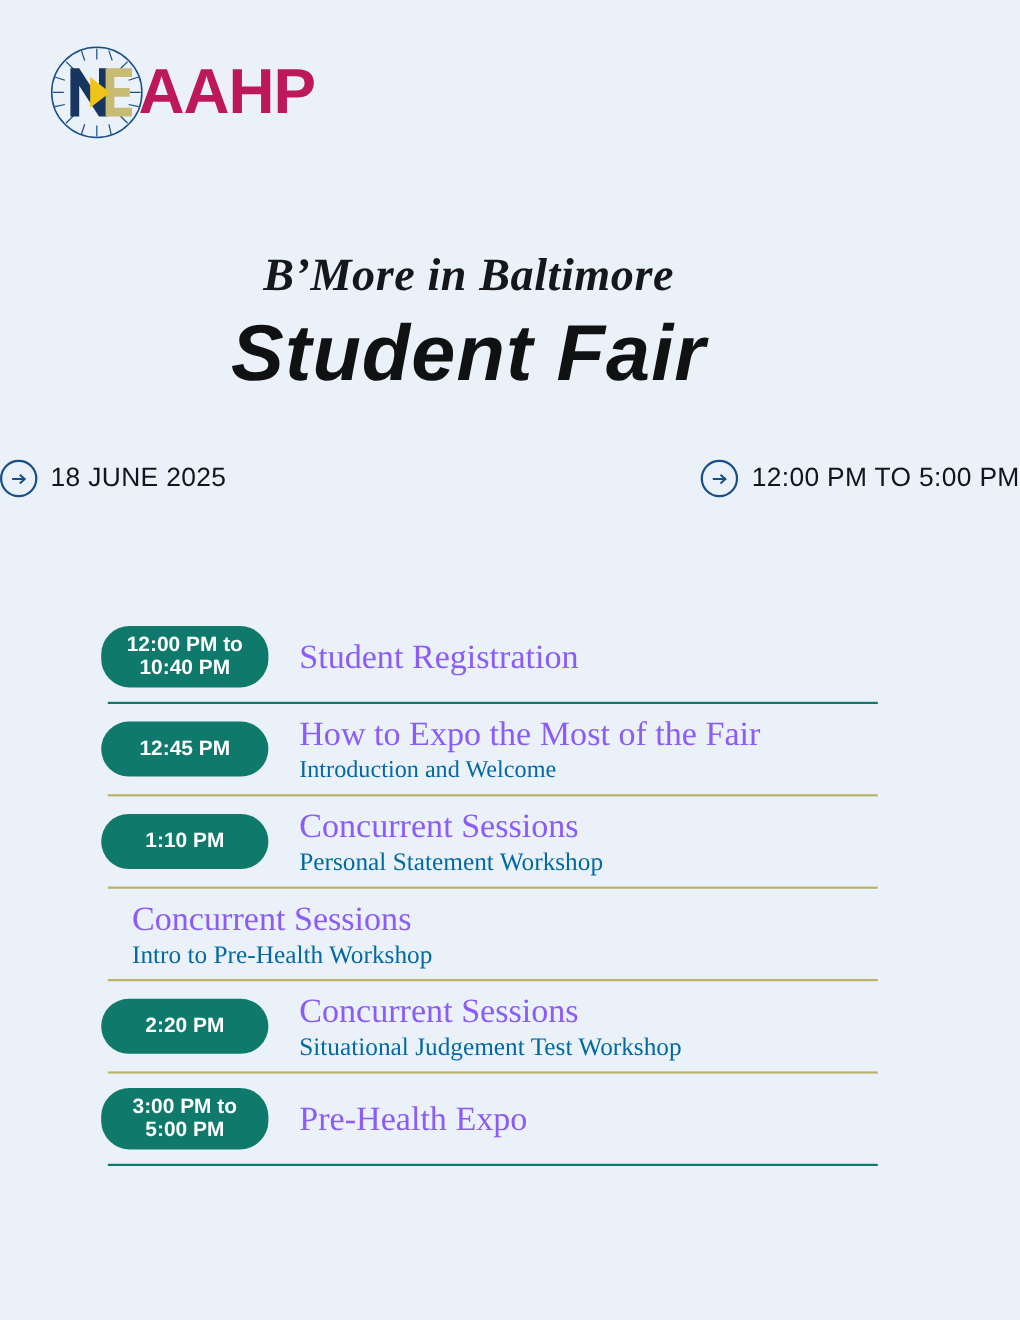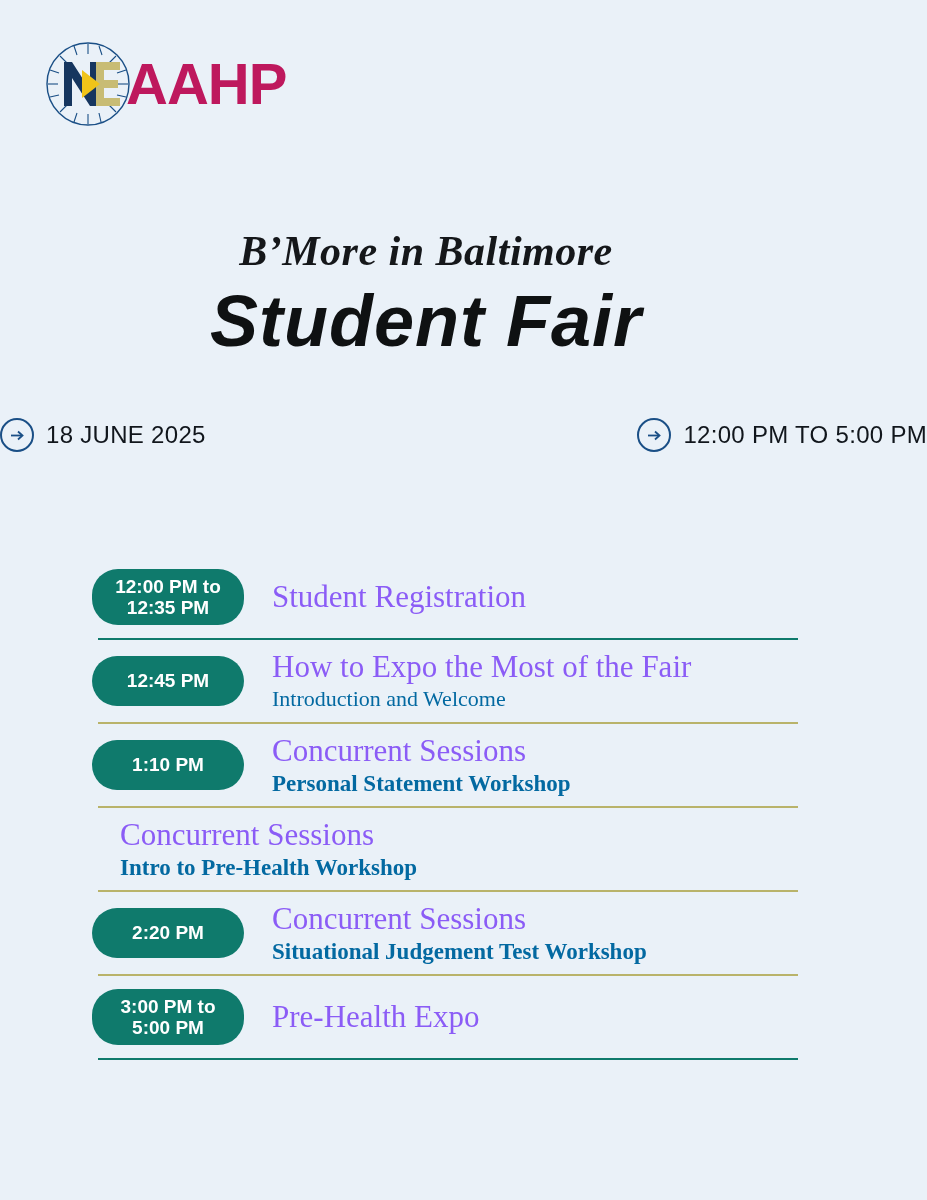--- a/index.html
+++ b/index.html
@@ -148,21 +148,21 @@
     color: #8b5cf6;
     line-height: 1.15;
   }
   .sched-sub {
     font-family: "Liberation Serif", serif;
     font-size: 22px;
     color: #0369a1;
     line-height: 1.2;
     margin-top: 1px;
   }
-  .sched-sub.bold { font-weight: bold; font-size: 23px; }
+  .sched-sub.bold { font-weight: normal; font-size: 23px; }
   .divider {
     height: 2px;
     background: #0f7a6c;
     margin-left: 6px;
   }
   .divider.gold { background: #b9b36a; }
 </style>
 </head>
 <body>
 
@@ -219,21 +219,21 @@
       </svg>
     </span>
     <span class="meta-text">12:00 PM TO 5:00 PM</span>
   </div>
 </div>
 
 <div class="schedule">
 
   <div class="sched-row">
     <div class="pill">12:00 PM to
-12:35 PM</div>
+10:40 PM</div>
     <div class="sched-text">
       <div class="sched-title">Student Registration</div>
     </div>
   </div>
   <div class="divider"></div>
 
   <div class="sched-row">
     <div class="pill">12:45 PM</div>
     <div class="sched-text">
       <div class="sched-title">How to Expo the Most of the Fair</div>

